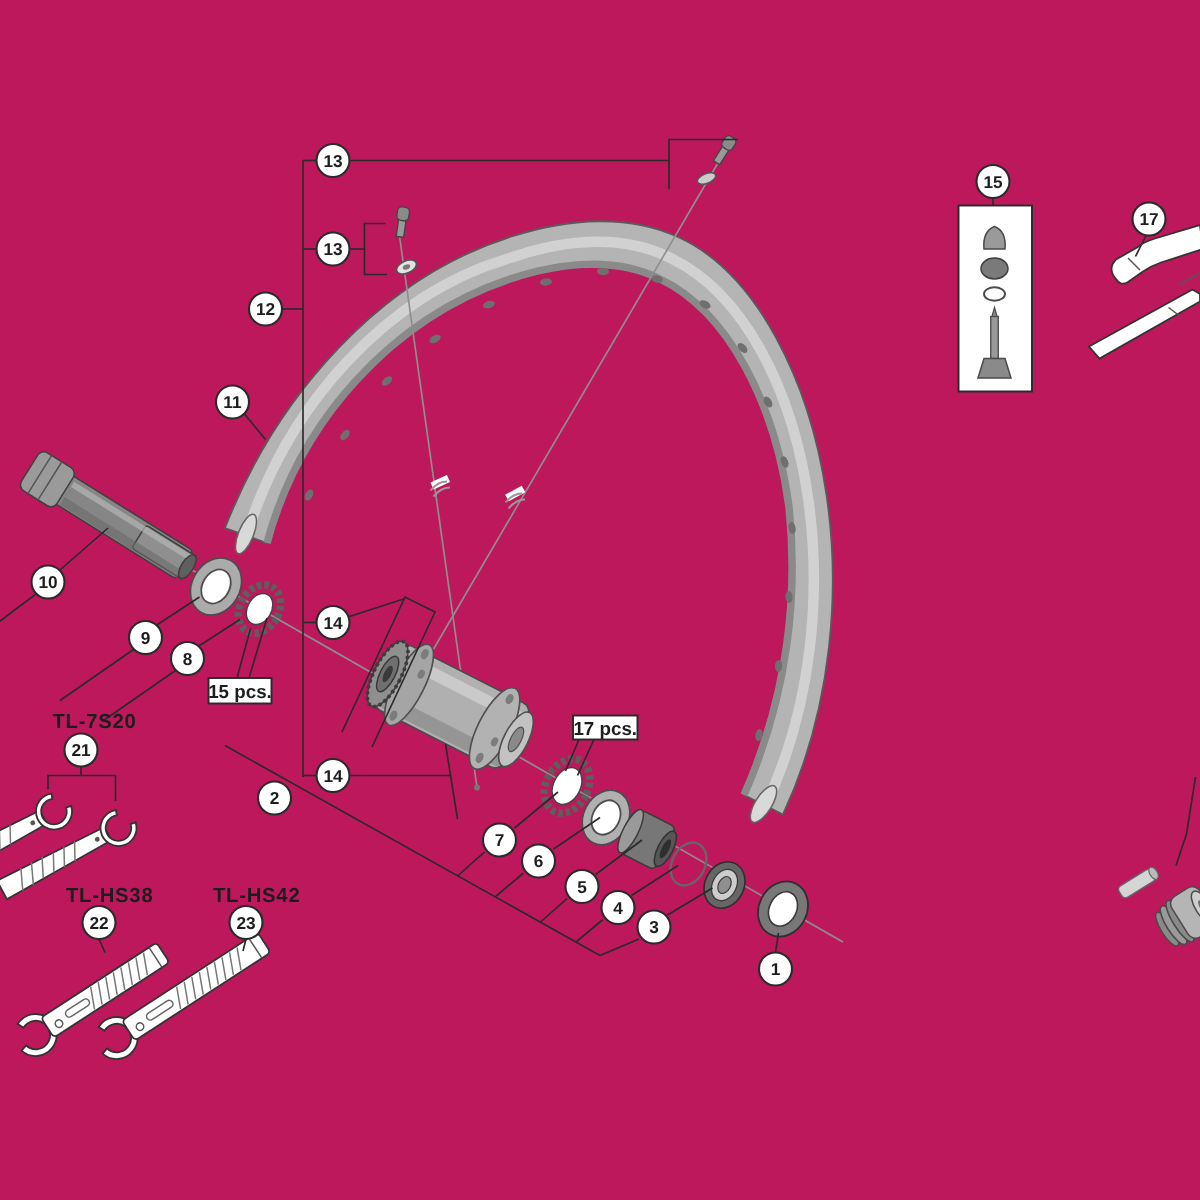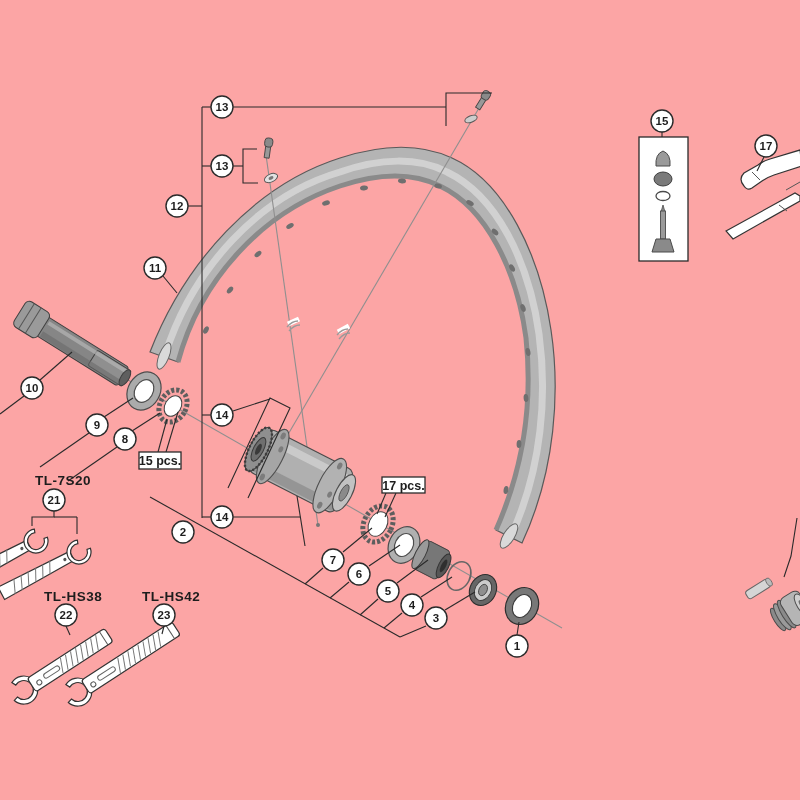--- a/index.html
+++ b/index.html
@@ -1,16 +1,16 @@
 <!DOCTYPE html>
 <html><head>
 <meta charset="utf-8">
 <style>
   html,body{margin:0;padding:0;background:#ffffff;}
-  .stage{width:800px;height:800px;position:relative;background:#fca5a5;overflow:hidden;text-align:center;}
+  .stage{width:800px;height:800px;position:relative;background:#be185d;overflow:hidden;text-align:center;}
   svg{display:block;}
   text{font-family:"Liberation Sans", sans-serif;fill:#1d1d1d;}
   .callout-num{font-size:11.5px;font-weight:bold;text-anchor:middle;}
   .tool-label{font-size:13.5px;font-weight:bold;letter-spacing:.5px;}
   .pcs-label{font-size:12.5px;font-weight:bold;text-anchor:middle;}
   .ln{stroke:#2a2a2a;stroke-width:1.1;fill:none;}
   .lnthin{stroke:#8f8f8f;stroke-width:1.1;fill:none;}
   .callout-circle{fill:#ffffff;stroke:#2a2a2a;stroke-width:1.4;}
   .box{fill:#ffffff;stroke:#2a2a2a;stroke-width:1.3;}
   .tool{fill:#ffffff;stroke:#333;stroke-width:1.2;}

